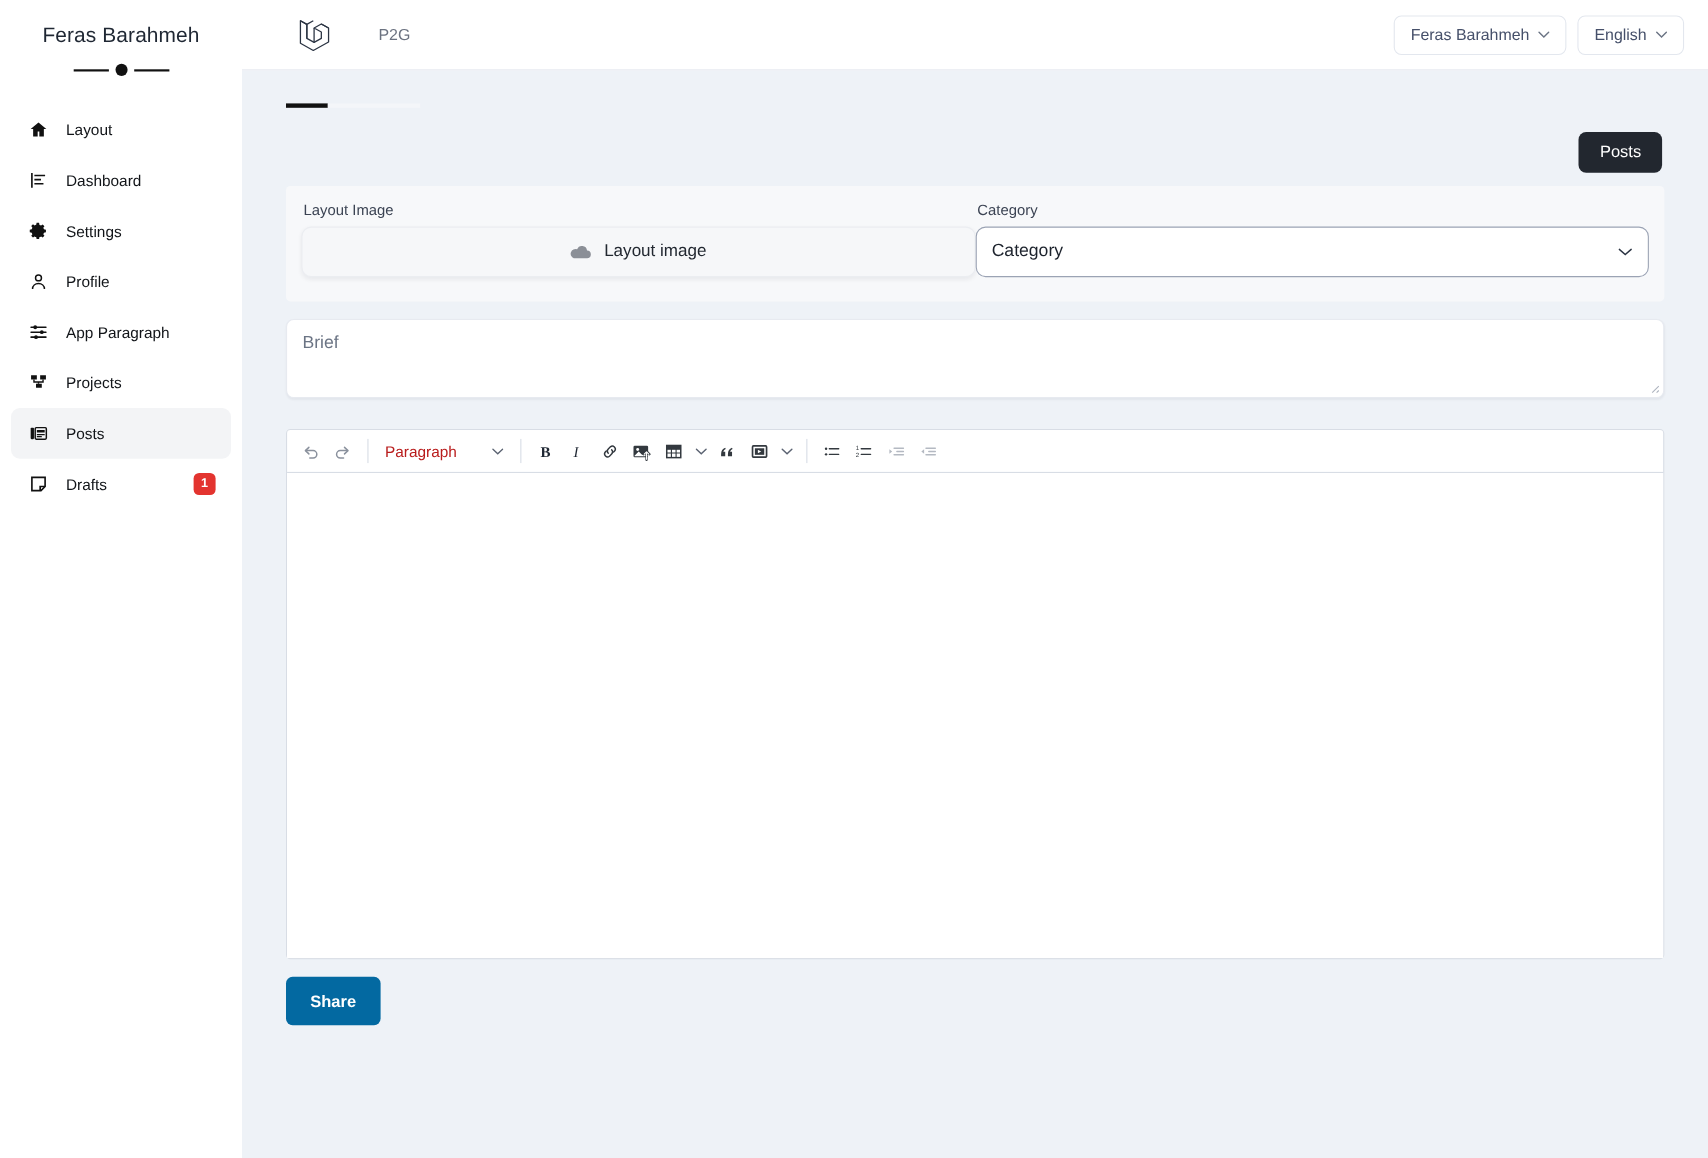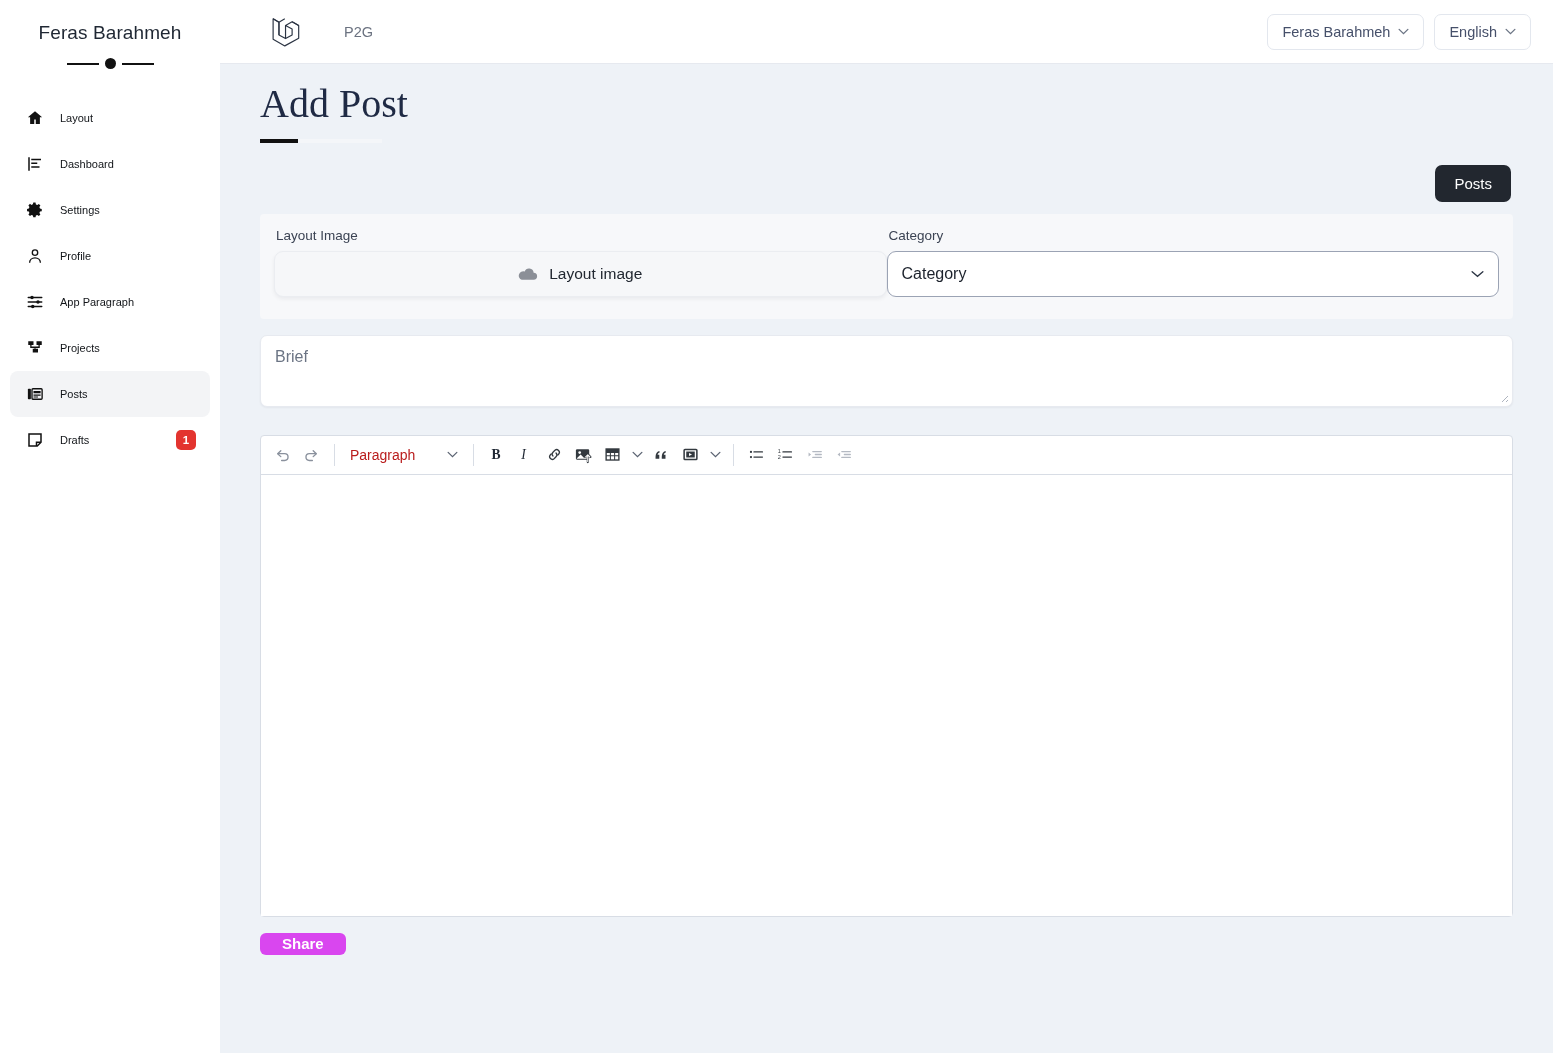--- a/index.html
+++ b/index.html
@@ -43,21 +43,21 @@
     color: #111418;
   }
   .sb-item.active { background: #f3f4f6; }
   .sb-ico {
     width: 22px; height: 22px;
     display: inline-flex; align-items: center; justify-content: center;
     margin-right: 14px; flex: 0 0 22px;
     color: #111;
   }
   .sb-ico svg { width: 18px; height: 18px; display: block; fill: #111; }
-  .sb-label { font-size: 11px; color: #111418; }
+  .sb-label { font-size: 14px; color: #111418; }
   .sb-badge {
     position: absolute; right: 14px;
     background: #e3342f; color: #fff;
     font-size: 11.5px; font-weight: bold;
     min-width: 20px; height: 20px; line-height: 20px;
     border-radius: 5px; text-align: center; padding: 0 5px;
   }
 
   
   .main { flex: 1 1 auto; height: 1053px; display: flex; flex-direction: column; position: relative; }
@@ -183,23 +183,23 @@
   }
   .tb-select .lbl { font-size: 14px; color: #b91c1c; }
   .tb-select .sc { margin-left: auto; }
   .tb-select .sc svg { width: 11px; height: 7px; display: block; }
   .tb-mini-chev { width: 18px; height: 27px; display: inline-flex; align-items: center; justify-content: center; cursor: pointer; }
   .tb-mini-chev svg { width: 11px; height: 7px; display: block; }
   .editor-body { flex: 1 1 auto; background: #fff; cursor: text; }
 
   .share-row { margin: 16px 18px 0 18px; }
   .btn-share {
-    background: #d946ef; color: #fff;
+    background: #0369a1; color: #fff;
     border: none; border-radius: 6px;
-    height: 22px; padding: 0 22px;
+    height: 44px; padding: 0 22px;
     font-size: 15px; font-weight: bold; cursor: pointer; font-family: inherit;
   }
 </style>
 </head>
 <body>
 
 <aside class="sidebar">
   <div class="sb-user">Feras Barahmeh</div>
   <div class="sb-divider">
     <span class="ln"></span>
@@ -323,21 +323,20 @@
           <svg viewBox="0 0 12 8">
               <path d="M1 1.6 6 6.4 11 1.6" fill="none" stroke="#6b7484" stroke-width="1.5" stroke-linecap="round"></path>
             </svg>
         </span>
       </button>
     </div>
   </header>
 
   <div class="content">
 
-    <h1 class="page-title">Add Post</h1>
     <div class="title-rule">
       <span class="a"></span>
       <span class="b"></span>
     </div>
 
     <div class="posts-row">
       <button class="btn-dark">Posts</button>
     </div>
 
     <section class="panel">

